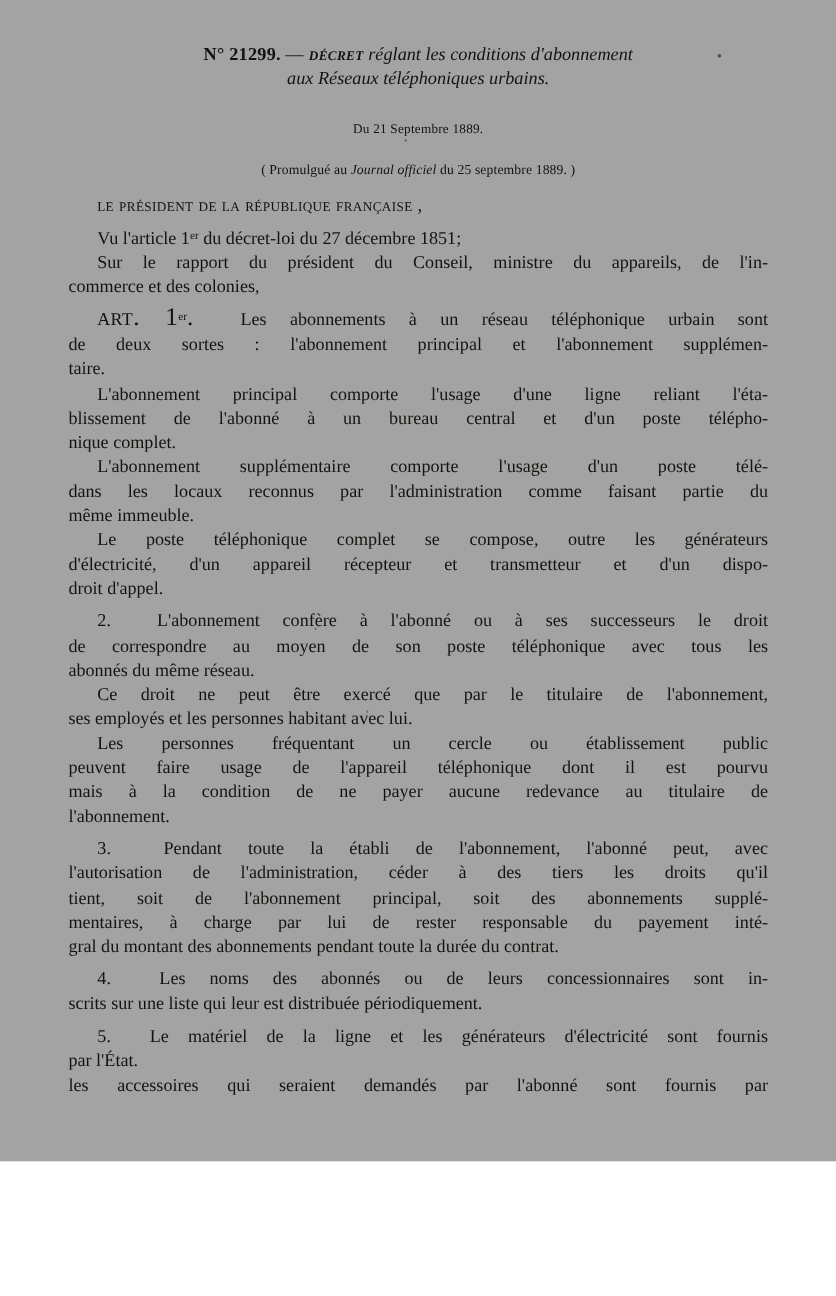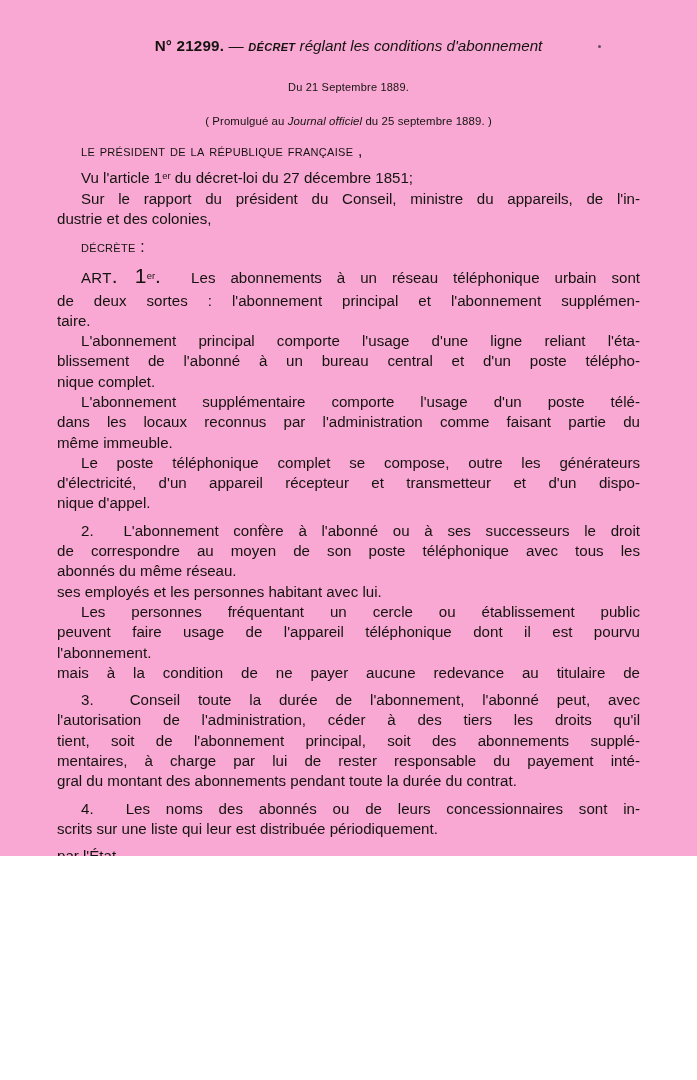--- a/index.html
+++ b/index.html
@@ -3,24 +3,24 @@
 <meta charset="utf-8">
 <style>
   html, body {
     margin: 0;
     padding: 0;
     background: #ffffff;
   }
   .page {
     position: relative;
     width: 697px;
-    height: 856px;
-    background: #f9a8d4;
+    height: 968px;
+    background: #a3a3a3;
     overflow: hidden;
-    font-family: Liberation Sans, sans-serif;
+    font-family: Liberation Serif, serif;
     color: #15130f;
     box-sizing: border-box;
   }
   .content {
     position: absolute;
     left: 57px;
     top: 0;
     width: 583px;
   }
 
@@ -153,20 +153,21 @@
   <div class="speck s4"></div>
   <div class="speck s5"></div>
 
   <div class="content">
 
     <div class="doc-head">
       <span class="num">N° 21299.</span>
       <span class="dash">—</span>
       <span class="decret-word">Décret</span>
       <span class="title-ital">réglant les conditions d'abonnement</span>
+      <span class="head-line2">aux Réseaux téléphoniques urbains.</span>
     </div>
 
     <div class="date-line">Du 21 Septembre 1889.</div>
 
     <div class="promulg">
       <span>( Promulgué au</span>
       <span class="ital">Journal officiel</span>
       <span>du 25 septembre 1889. )</span>
     </div>
 
@@ -174,75 +175,76 @@
 
       <div class="smallcaps-head">Le Président de la République française ,</div>
 
       <div class="vu-line">
         <span>Vu l'article 1</span><span class="sup">er</span>
         <span>du décret-loi du 27 décembre 1851;</span>
       </div>
 
       <p class="para">
         <span class="first justified-line">Sur le rapport du président du Conseil, ministre du appareils, de l'in-</span>
-        <span class="lb last-line">dustrie et des colonies,</span>
-      </p>
-
-      <div class="smallcaps-head decrete">Décrète :</div>
+        <span class="lb last-line">commerce et des colonies,</span>
+      </p>
+
 
       <p class="para">
         <span class="first justified-line"><span class="artlabel">Art. 1</span><span class="sup">er</span><span class="artlabel">.</span>&nbsp; <span>Les abonnements à un réseau téléphonique urbain sont</span></span>
         <span class="lb justified-line">de deux sortes : l'abonnement principal et l'abonnement supplémen-</span>
         <span class="lb last-line">taire.</span>
       </p>
       <p class="para">
         <span class="first justified-line">L'abonnement principal comporte l'usage d'une ligne reliant l'éta-</span>
         <span class="lb justified-line">blissement de l'abonné à un bureau central et d'un poste télépho-</span>
         <span class="lb last-line">nique complet.</span>
       </p>
       <p class="para">
         <span class="first justified-line">L'abonnement supplémentaire comporte l'usage d'un poste télé-</span>
         <span class="lb justified-line">dans les locaux reconnus par l'administration comme faisant partie du</span>
         <span class="lb last-line">même immeuble.</span>
       </p>
       <p class="para">
         <span class="first justified-line">Le poste téléphonique complet se compose, outre les générateurs</span>
         <span class="lb justified-line">d'électricité, d'un appareil récepteur et transmetteur et d'un dispo-</span>
-        <span class="lb last-line">nique d'appel.</span>
+        <span class="lb last-line">droit d'appel.</span>
       </p>
 
       <p class="para gap">
         <span class="first justified-line"><span class="numlabel">2.</span>&nbsp; <span>L'abonnement confère à l'abonné ou à ses successeurs le droit</span></span>
         <span class="lb justified-line">de correspondre au moyen de son poste téléphonique avec tous les</span>
         <span class="lb last-line">abonnés du même réseau.</span>
       </p>
       <p class="para">
+        <span class="first justified-line">Ce droit ne peut être exercé que par le titulaire de l'abonnement,</span>
         <span class="lb last-line">ses employés et les personnes habitant avec lui.</span>
       </p>
       <p class="para">
         <span class="first justified-line">Les personnes fréquentant un cercle ou établissement public</span>
         <span class="lb justified-line">peuvent faire usage de l'appareil téléphonique dont il est pourvu</span>
+        <span class="lb justified-line">mais à la condition de ne payer aucune redevance au titulaire de</span>
         <span class="lb last-line">l'abonnement.</span>
-        <span class="lb justified-line">mais à la condition de ne payer aucune redevance au titulaire de</span>
-      </p>
-
-      <p class="para gap">
-        <span class="first justified-line"><span class="numlabel">3.</span>&nbsp; <span>Conseil toute la durée de l'abonnement, l'abonné peut, avec</span></span>
+      </p>
+
+      <p class="para gap">
+        <span class="first justified-line"><span class="numlabel">3.</span>&nbsp; <span>Pendant toute la établi de l'abonnement, l'abonné peut, avec</span></span>
         <span class="lb justified-line">l'autorisation de l'administration, céder à des tiers les droits qu'il</span>
         <span class="lb justified-line">tient, soit de l'abonnement principal, soit des abonnements supplé-</span>
         <span class="lb justified-line">mentaires, à charge par lui de rester responsable du payement inté-</span>
         <span class="lb last-line">gral du montant des abonnements pendant toute la durée du contrat.</span>
       </p>
 
       <p class="para gap">
         <span class="first justified-line"><span class="numlabel">4.</span>&nbsp; <span>Les noms des abonnés ou de leurs concessionnaires sont in-</span></span>
         <span class="lb last-line">scrits sur une liste qui leur est distribuée périodiquement.</span>
       </p>
 
       <p class="para gap">
+        <span class="first justified-line"><span class="numlabel">5.</span>&nbsp; <span>Le matériel de la ligne et les générateurs d'électricité sont fournis</span></span>
         <span class="lb last-line">par l'État.</span>
       </p>
       <p class="para">
         <span class="lb justified-line">les accessoires qui seraient demandés par l'abonné sont fournis par</span>
       </p>
 
     </div>
   </div>
 </div>
 

